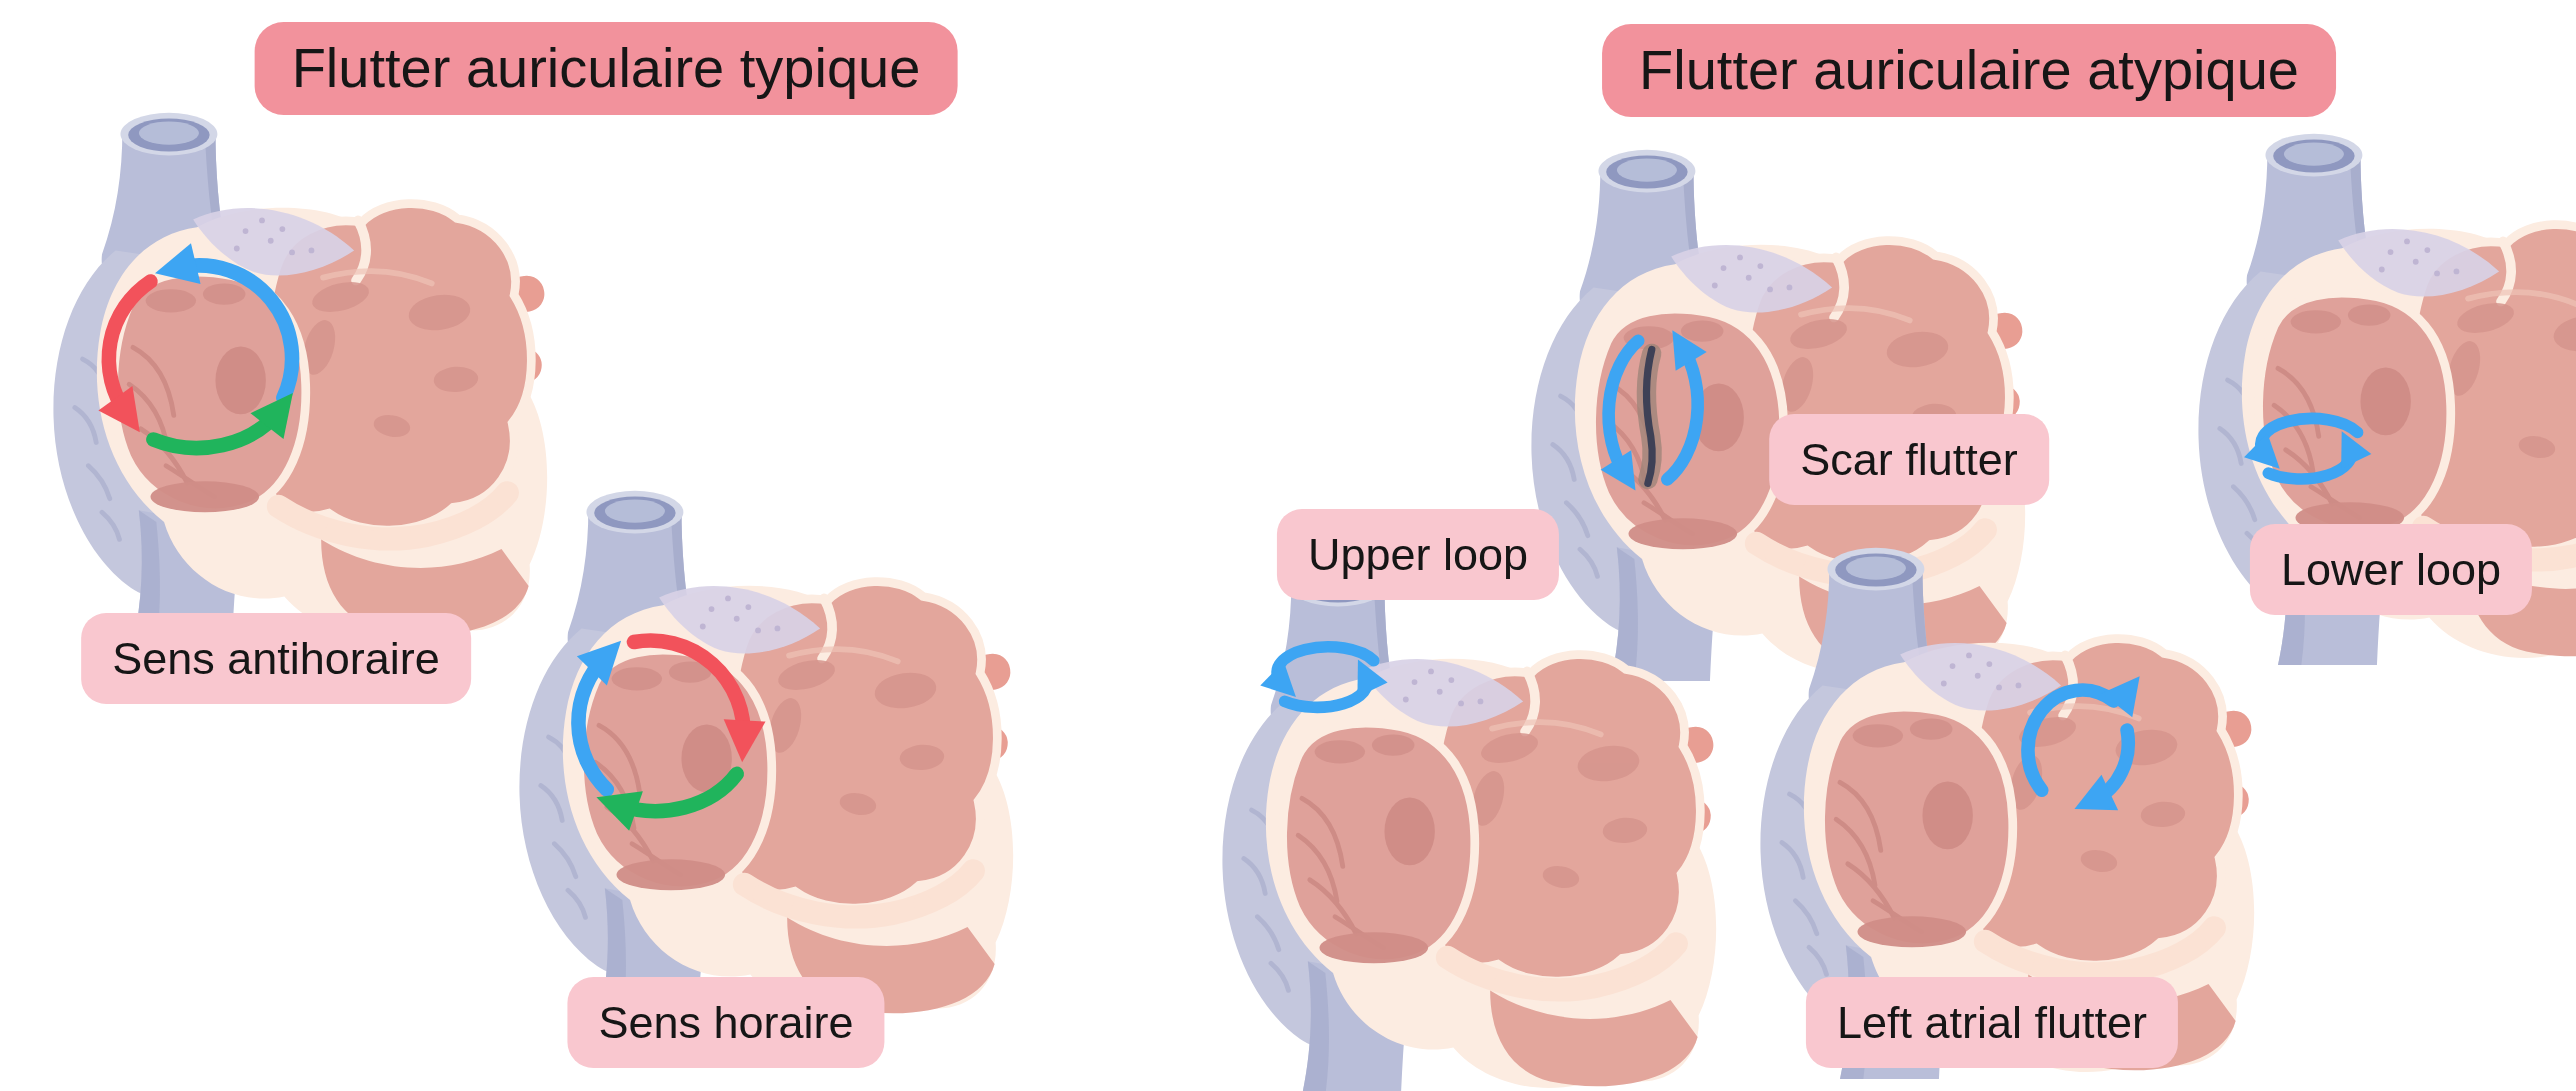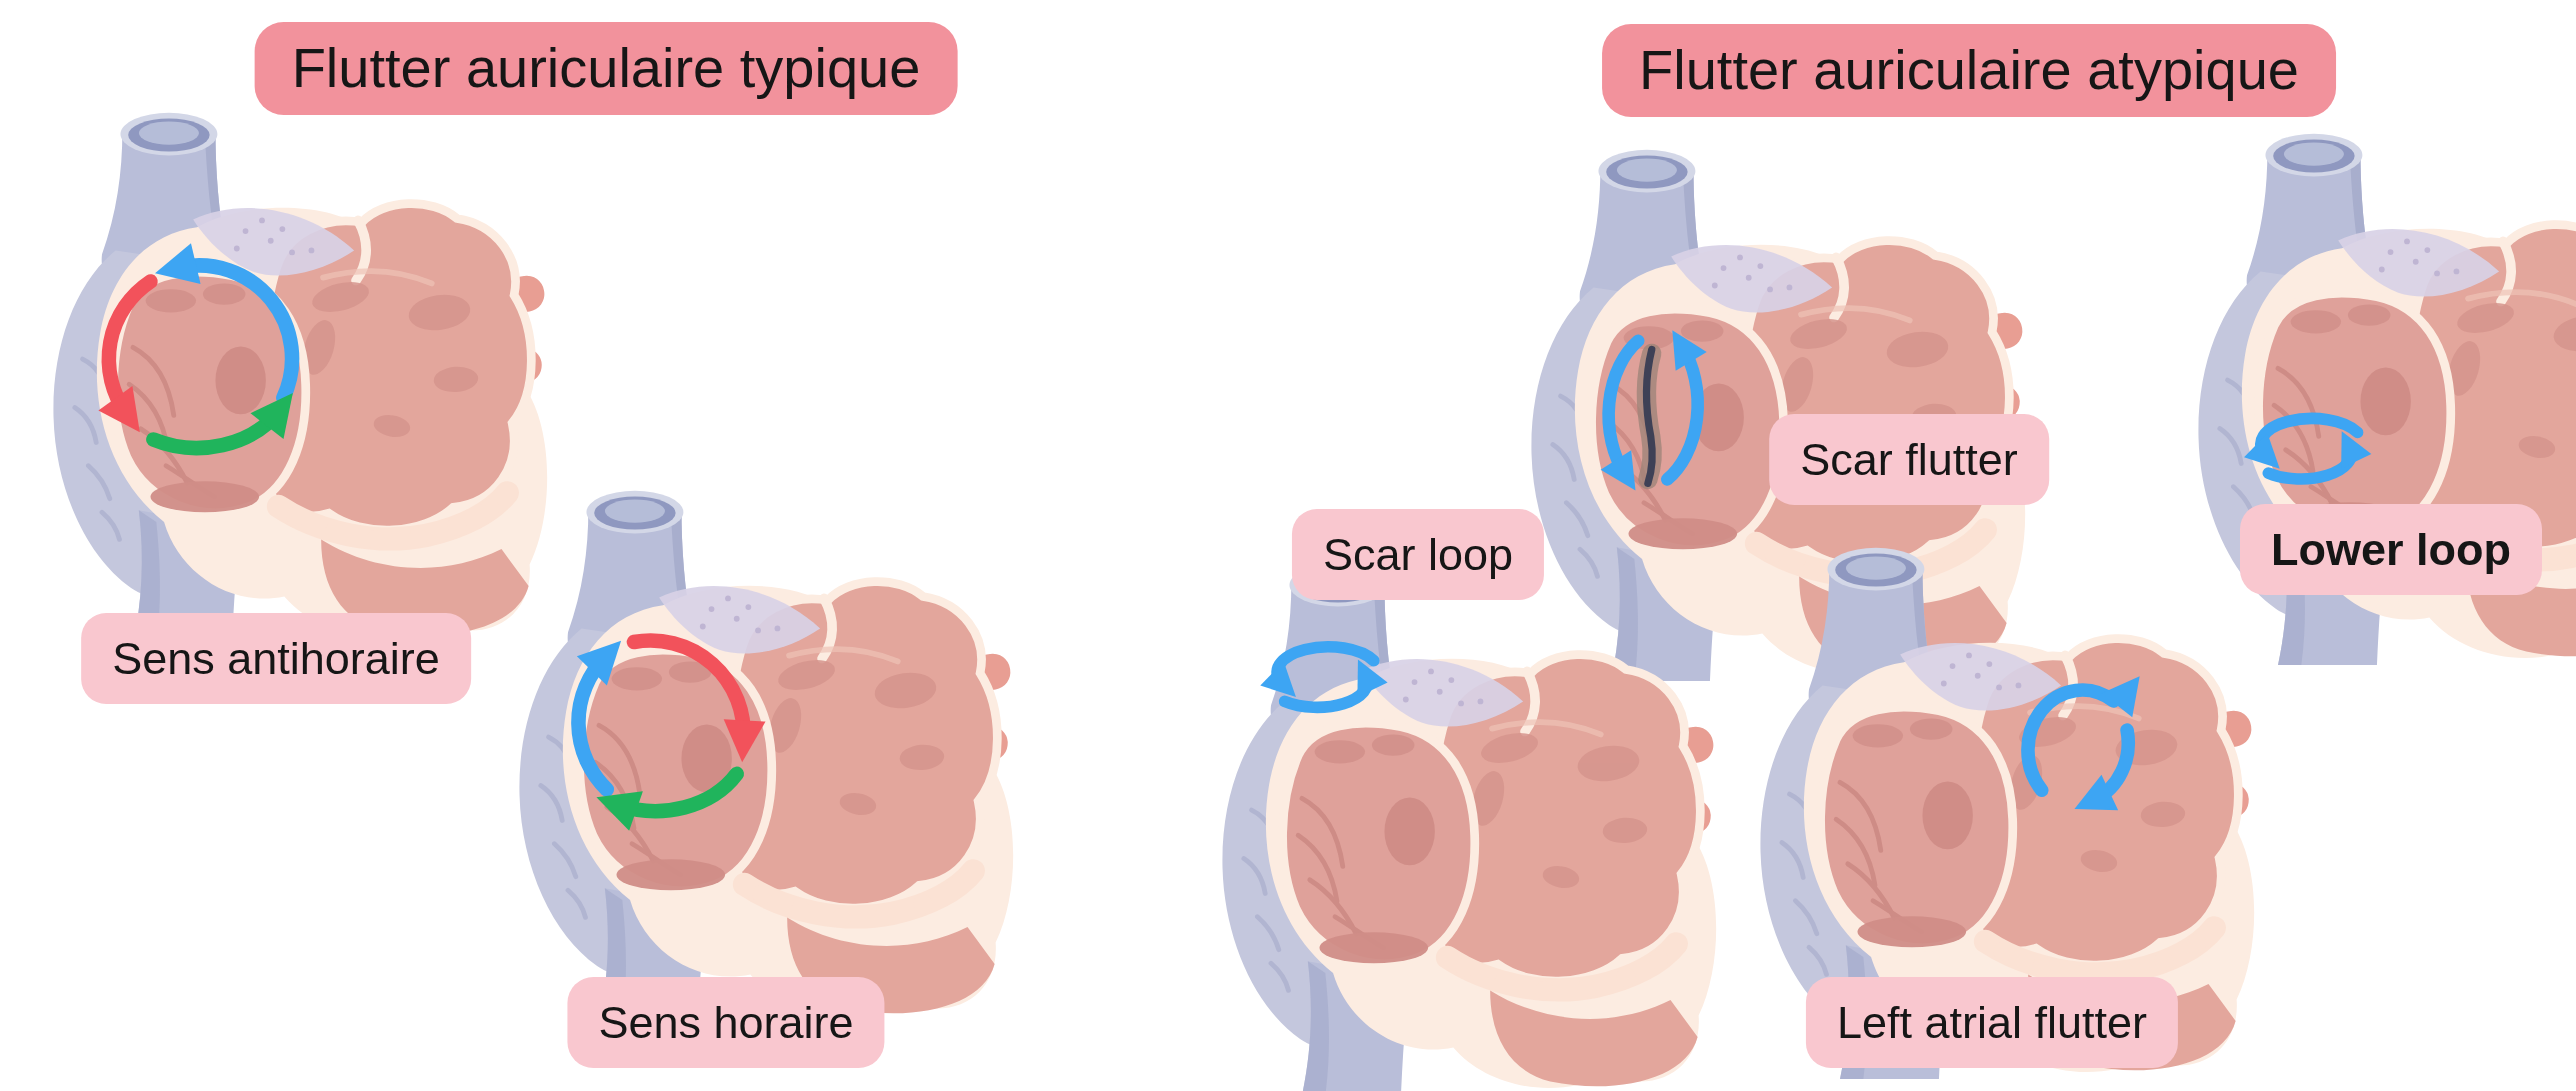--- a/index.html
+++ b/index.html
@@ -189,18 +189,18 @@
         <path class="arrow arrow-blue sw14" d="M312,258 A56,62 0 0 1 386,166"></path>
         <path class="head-blue" d="M0,-26 L20,12 L-20,12 Z" transform="translate(397,161) rotate(38)"></path>
         <path class="arrow arrow-blue sw14" d="M400,196 A58,64 0 0 1 366,268" marker-end="url(#ahb)"></path>
       </g>
     </svg>
   </figure>
 
   <div class="badge label" style="left:242px;top:613px;">Sens antihoraire</div>
   <div class="badge label" style="left:692px;top:977px;border-radius:26px;">Sens horaire</div>
   <div class="badge label" style="left:1875px;top:414px;">Scar flutter</div>
-  <div class="badge label" style="left:1384px;top:509px;">Scar loop</div>
-  <div class="badge label" style="left:2357px;top:504px;font-weight:bold;">Lower loop</div>
+  <div class="badge label" style="left:1384px;top:509px;">Upper loop</div>
+  <div class="badge label" style="left:2357px;top:524px;">Lower loop</div>
   <div class="badge label" style="left:1958px;top:977px;">Left atrial flutter</div>
 
 </div>
 
 
 </body></html>

